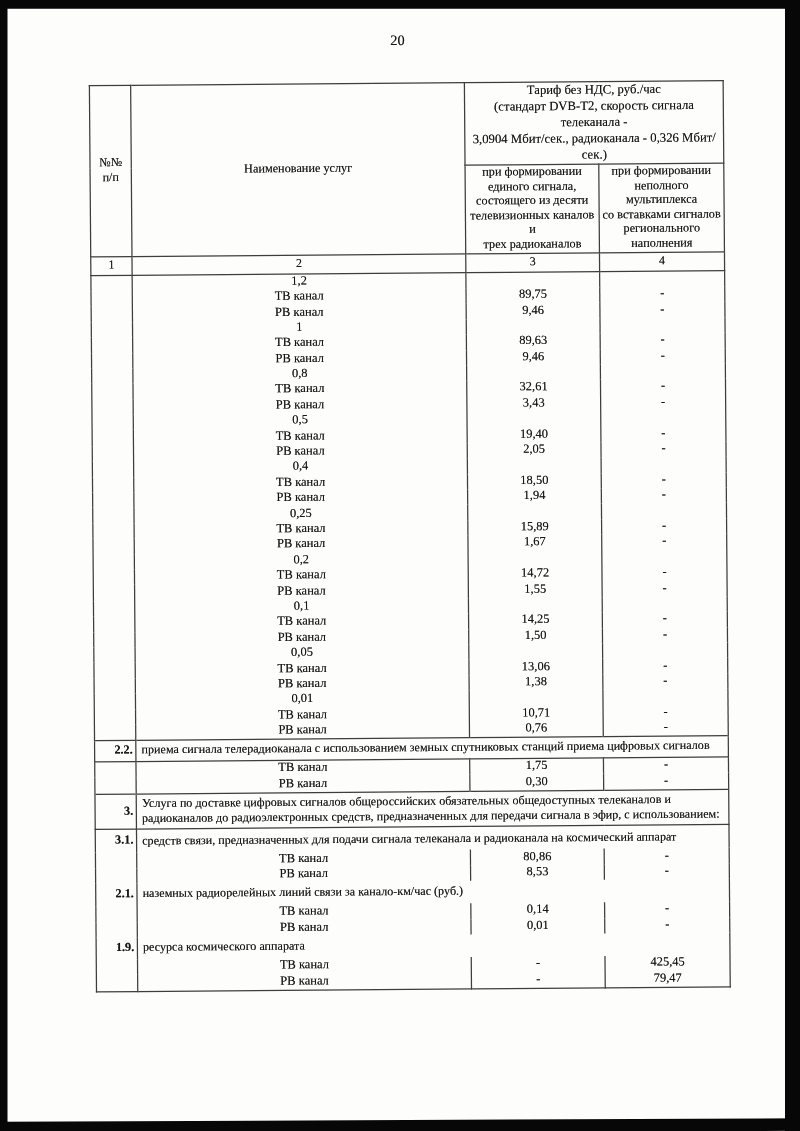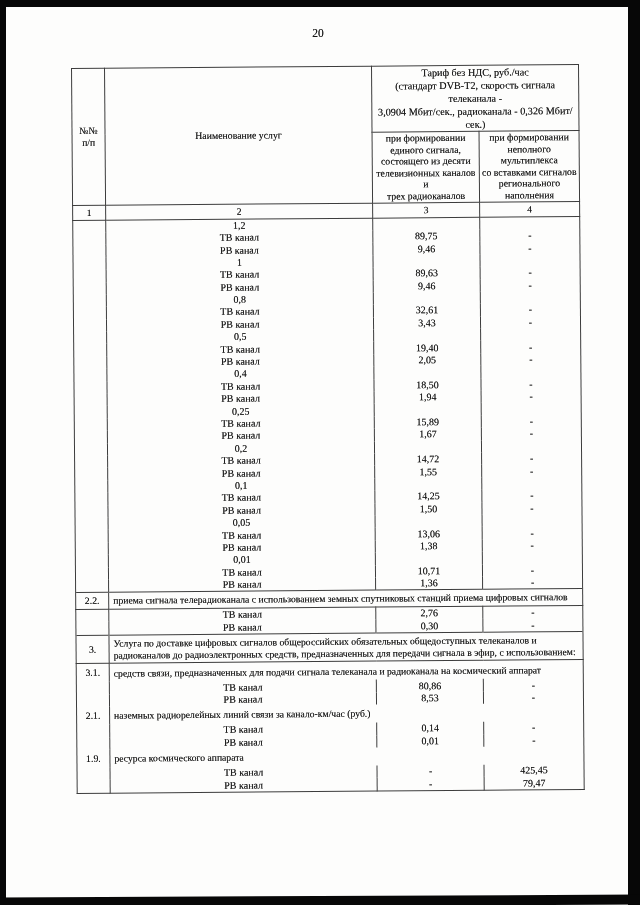--- a/index.html
+++ b/index.html
@@ -60,21 +60,21 @@
   tbody td {
     border-top: none; border-bottom: none;
     font-size: 10px;
     line-height: 12px;
   }
   tbody tr:last-child td { border-bottom: 1px solid #3d3d3d; }
 
   tr.row-group td, tr.row-data td { height: 12.4px; }
   td.c-label { text-align: center; }
   td.c-val   { text-align: center; }
-  td.c-num   { text-align: center; font-size: 9.8px; }
+  td.c-num   { text-align: right; font-size: 9.8px; font-weight: bold; }
 
   tr.row-section td {
     border-top: 1px solid #3d3d3d;
     border-bottom: 1px solid #3d3d3d;
   }
   tr.row-section td.c-text,
   tr.row-subsection td.c-text {
     text-align: left;
     font-size: 9.7px;
     line-height: 11.8px;
@@ -300,31 +300,31 @@
           </tr>
           <tr class="row-data">
             <td class="c-num"></td>
             <td class="c-label">ТВ канал</td>
             <td class="c-val">10,71</td>
             <td class="c-val">-</td>
           </tr>
           <tr class="row-data">
             <td class="c-num"></td>
             <td class="c-label">РВ канал</td>
-            <td class="c-val">1,36</td>
+            <td class="c-val">0,76</td>
             <td class="c-val">-</td>
           </tr>
           <tr class="row-section">
             <td class="c-num">2.2.</td>
             <td class="c-text" colspan="3">приема сигнала телерадиоканала с использованием земных спутниковых станций приема цифровых сигналов</td>
           </tr>
           <tr class="row-data">
             <td class="c-num"></td>
             <td class="c-label">ТВ канал</td>
-            <td class="c-val">2,76</td>
+            <td class="c-val">1,75</td>
             <td class="c-val">-</td>
           </tr>
           <tr class="row-data">
             <td class="c-num"></td>
             <td class="c-label">РВ канал</td>
             <td class="c-val">0,30</td>
             <td class="c-val">-</td>
           </tr>
           <tr class="row-section">
             <td class="c-num">3.</td>

